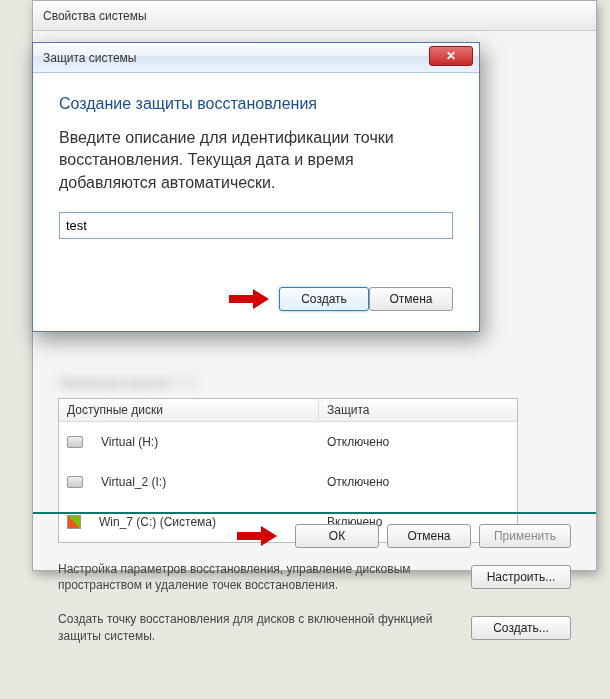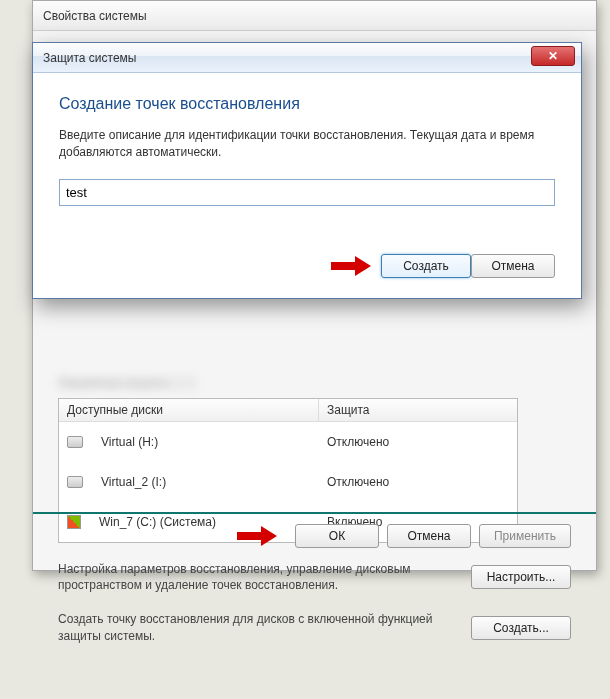--- a/index.html
+++ b/index.html
@@ -125,21 +125,21 @@
     left:24px; top:0;
     border-left:16px solid #d40000;
     border-top:10px solid transparent;
     border-bottom:10px solid transparent;
   }
   
   .modal {
     position: absolute;
     left: 32px;
     top: 42px;
-    width: 550px;
+    width: 448px;
     background: #fff;
     border: 1px solid #5a7aa5;
     box-shadow: 4px 8px 20px rgba(0,0,0,0.4);
     z-index: 10;
   }
   .modal-titlebar {
     height: 30px;
     background: linear-gradient(#fdfdfd 0%, #eef3f9 45%, #dbe6f4 46%, #eaf2fb 100%);
     border-bottom: 1px solid #b5c7de;
     display: flex;
@@ -170,21 +170,21 @@
   .modal-body {
     padding: 22px 26px 20px 26px;
   }
   .modal-heading {
     color: #1a4e8e;
     font-size: 16px;
     margin-bottom: 14px;
   }
   .modal-desc {
     color: #333;
-    font-size: 12px;
+    font-size: 16px;
     line-height: 1.4;
     margin-bottom: 18px;
   }
   .modal-input {
     width: 100%;
     padding: 5px 6px;
     font-family: inherit;
     font-size: 13px;
     border: 1px solid #8aa7cc;
     outline: none;
@@ -274,21 +274,21 @@
     <button class="win-btn" style="min-width:84px; color:#888;">Применить</button>
   </div>
 </div>
 
 <div class="modal">
   <div class="modal-titlebar">
     <span class="modal-title">Защита системы</span>
     <div class="close-btn">✕</div>
   </div>
   <div class="modal-body">
-    <div class="modal-heading">Создание точек восстановления</div>
+    <div class="modal-heading">Создание защиты восстановления</div>
     <div class="modal-desc">Введите описание для идентификации точки восстановления. Текущая дата и время добавляются автоматически.</div>
     <input class="modal-input" type="text" value="test" style="">
     <div class="modal-buttons">
       <span class="red-arrow"></span>
       <button class="primary-btn">Создать</button>
       <button class="win-btn" style="min-width:84px;">Отмена</button>
     </div>
   </div>
 </div>
 

